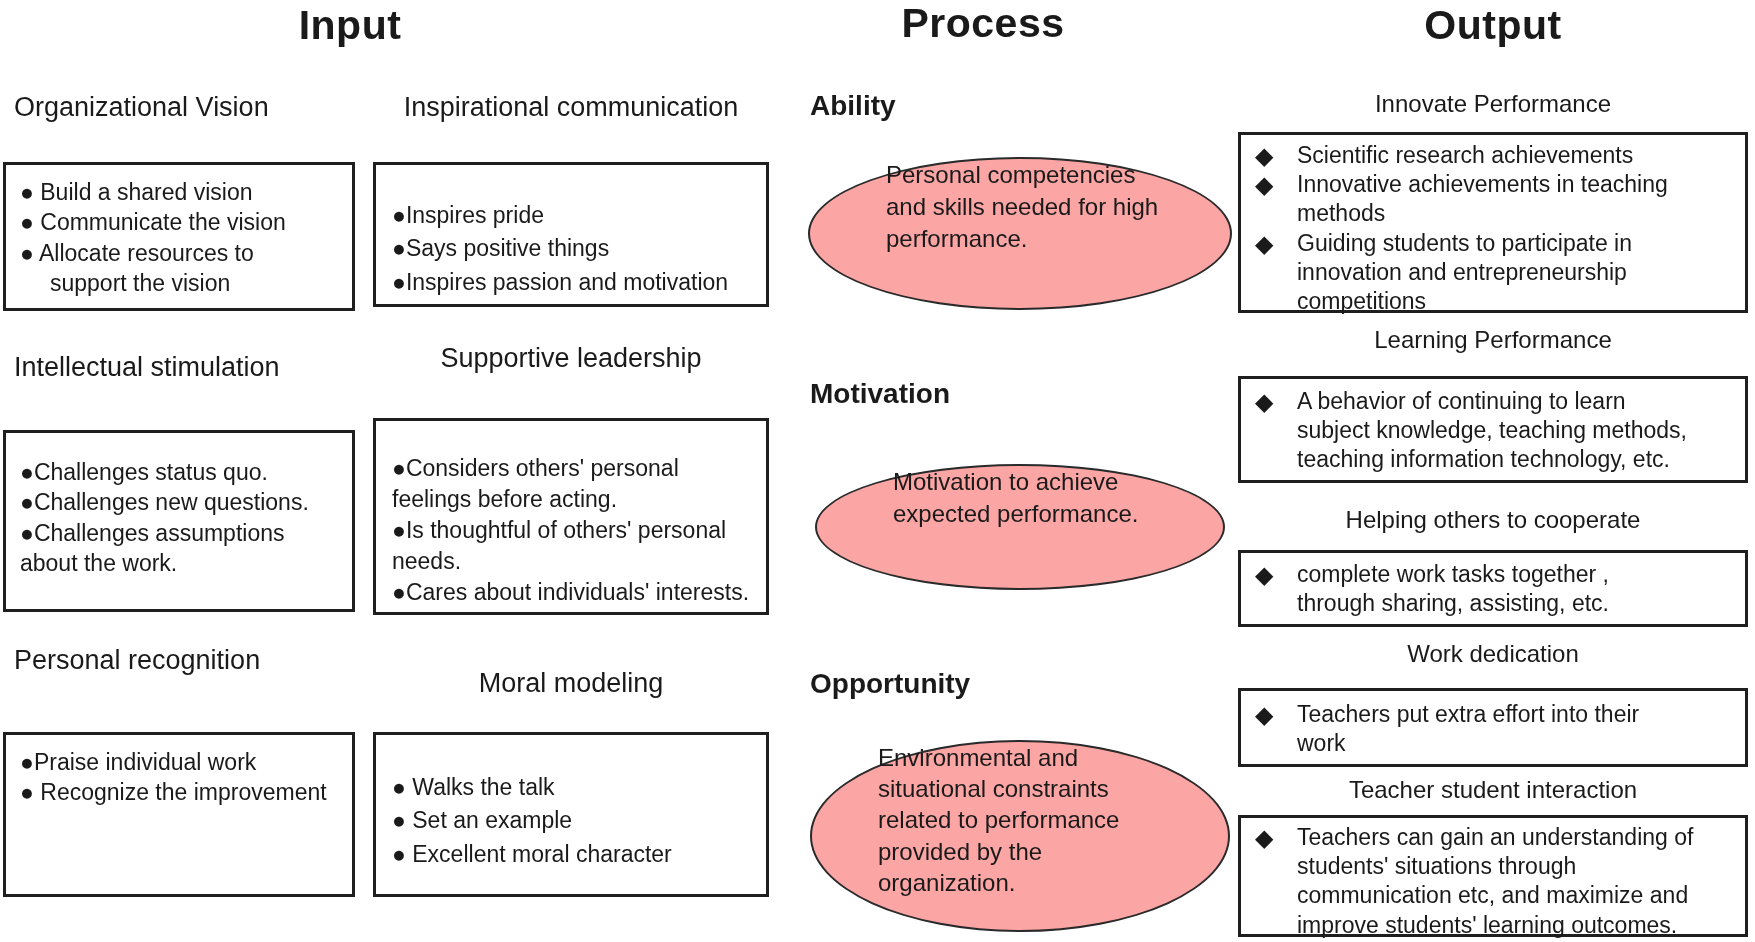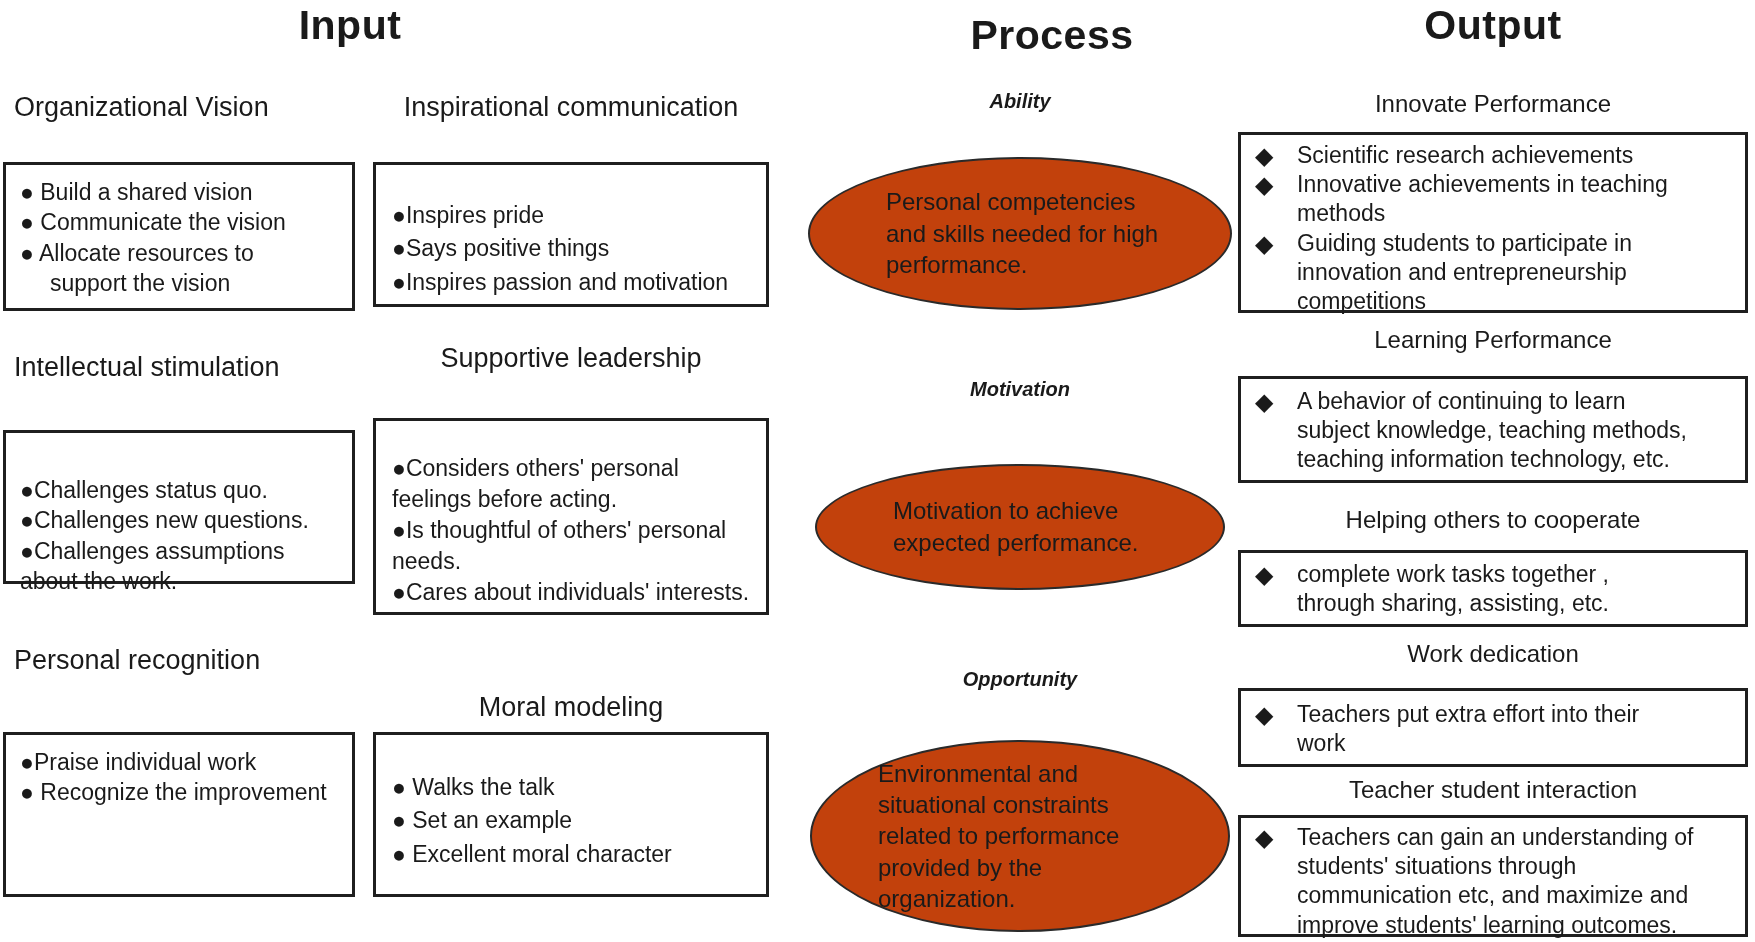--- a/index.html
+++ b/index.html
@@ -13,52 +13,52 @@
   .gh  { font-size:27px; white-space:nowrap; }
   .ghc { text-align:center; }
   .box {
     border:3px solid #1f1f1f; box-sizing:border-box;
     font-size:23px; line-height:1.32; background:#fff;
   }
   .bi  { white-space:pre-line; }
   .hang .bi { padding-left:30px; text-indent:-30px; }
   .lh145 { line-height:1.45; }
   .lh135 { line-height:1.35; }
-  .plabel { font-size:20px; font-weight:700; text-align:center;font-style:italic; }
+  .plabel { font-size:28px; font-weight:700; text-align:left; }
   .ellipse {
     border:2px solid #2a2a2a; border-radius:50%; box-sizing:border-box;
-    display:flex; align-items:center; background:#c2410c;
+    display:flex; align-items:flex-start; background:#fca5a5;
   }
   .etx { font-size:24px; line-height:1.33; white-space:pre-line; }
   .oh  { font-size:24px; text-align:center; white-space:nowrap; }
   .obox {
     border:3px solid #1f1f1f; box-sizing:border-box;
     font-size:23px; line-height:1.27; background:#fff;
   }
   .oi  { display:flex; }
   .dg  { flex:0 0 24px; width:24px; margin:1px 18px 0 0; font-size:24px; line-height:1.15; }
   .otx { flex:1; white-space:pre-line; }
 </style>
 </head>
 <body>
 
 <div class="abs colhead" style="left:150px; top:2px; width:400px;">Input</div>
-<div class="abs colhead" style="left:842px; top:0px; width:420px;margin-top:12px;">Process</div>
+<div class="abs colhead" style="left:773px; top:0px; width:420px;">Process</div>
 <div class="abs colhead" style="left:1238px; top:2px; width:510px;">Output</div>
 
 <div class="abs gh" style="left:14px; top:92px;">Organizational Vision</div>
 <div class="abs box hang" style="left:3px; top:162px; width:352px; height:149px; padding:12px 10px 0 14px;">
   <div class="bi">● Build a shared vision</div>
   <div class="bi">● Communicate the vision</div>
   <div class="bi">● Allocate resources to
 support the vision</div>
 </div>
 
 <div class="abs gh" style="left:14px; top:352px;">Intellectual stimulation</div>
-<div class="abs box" style="left:3px; top:430px; width:352px; height:154px; padding:42px 8px 0 14px;">
+<div class="abs box" style="left:3px; top:430px; width:352px; height:182px; padding:24px 8px 0 14px;">
   <div class="bi">●Challenges status quo.</div>
   <div class="bi">●Challenges new questions.</div>
   <div class="bi">●Challenges assumptions
 about the work.</div>
 </div>
 
 <div class="abs gh" style="left:14px; top:645px;">Personal recognition</div>
 <div class="abs box" style="left:3px; top:732px; width:352px; height:165px; padding:12px 8px 0 14px;">
   <div class="bi">●Praise individual work</div>
   <div class="bi">● Recognize the improvement</div>
@@ -73,21 +73,21 @@
 
 <div class="abs gh ghc" style="left:373px; top:343px; width:396px;">Supportive leadership</div>
 <div class="abs box lh135" style="left:373px; top:418px; width:396px; height:197px; padding:32px 8px 0 16px;">
   <div class="bi">●Considers others' personal
 feelings before acting.</div>
   <div class="bi">●Is thoughtful of others' personal
 needs.</div>
   <div class="bi">●Cares about individuals' interests.</div>
 </div>
 
-<div class="abs gh ghc" style="left:373px; top:692px; width:396px;">Moral modeling</div>
+<div class="abs gh ghc" style="left:373px; top:668px; width:396px;">Moral modeling</div>
 <div class="abs box lh145" style="left:373px; top:732px; width:396px; height:165px; padding:36px 8px 0 16px;">
   <div class="bi">● Walks the talk</div>
   <div class="bi">● Set an example</div>
   <div class="bi">● Excellent moral character</div>
 </div>
 
 <div class="abs plabel" style="left:810px; top:90px; width:420px;">Ability</div>
 <div class="abs ellipse" style="left:808px; top:157px; width:424px; height:153px; padding-left:76px;">
   <div class="etx">Personal competencies
 and skills needed for high

